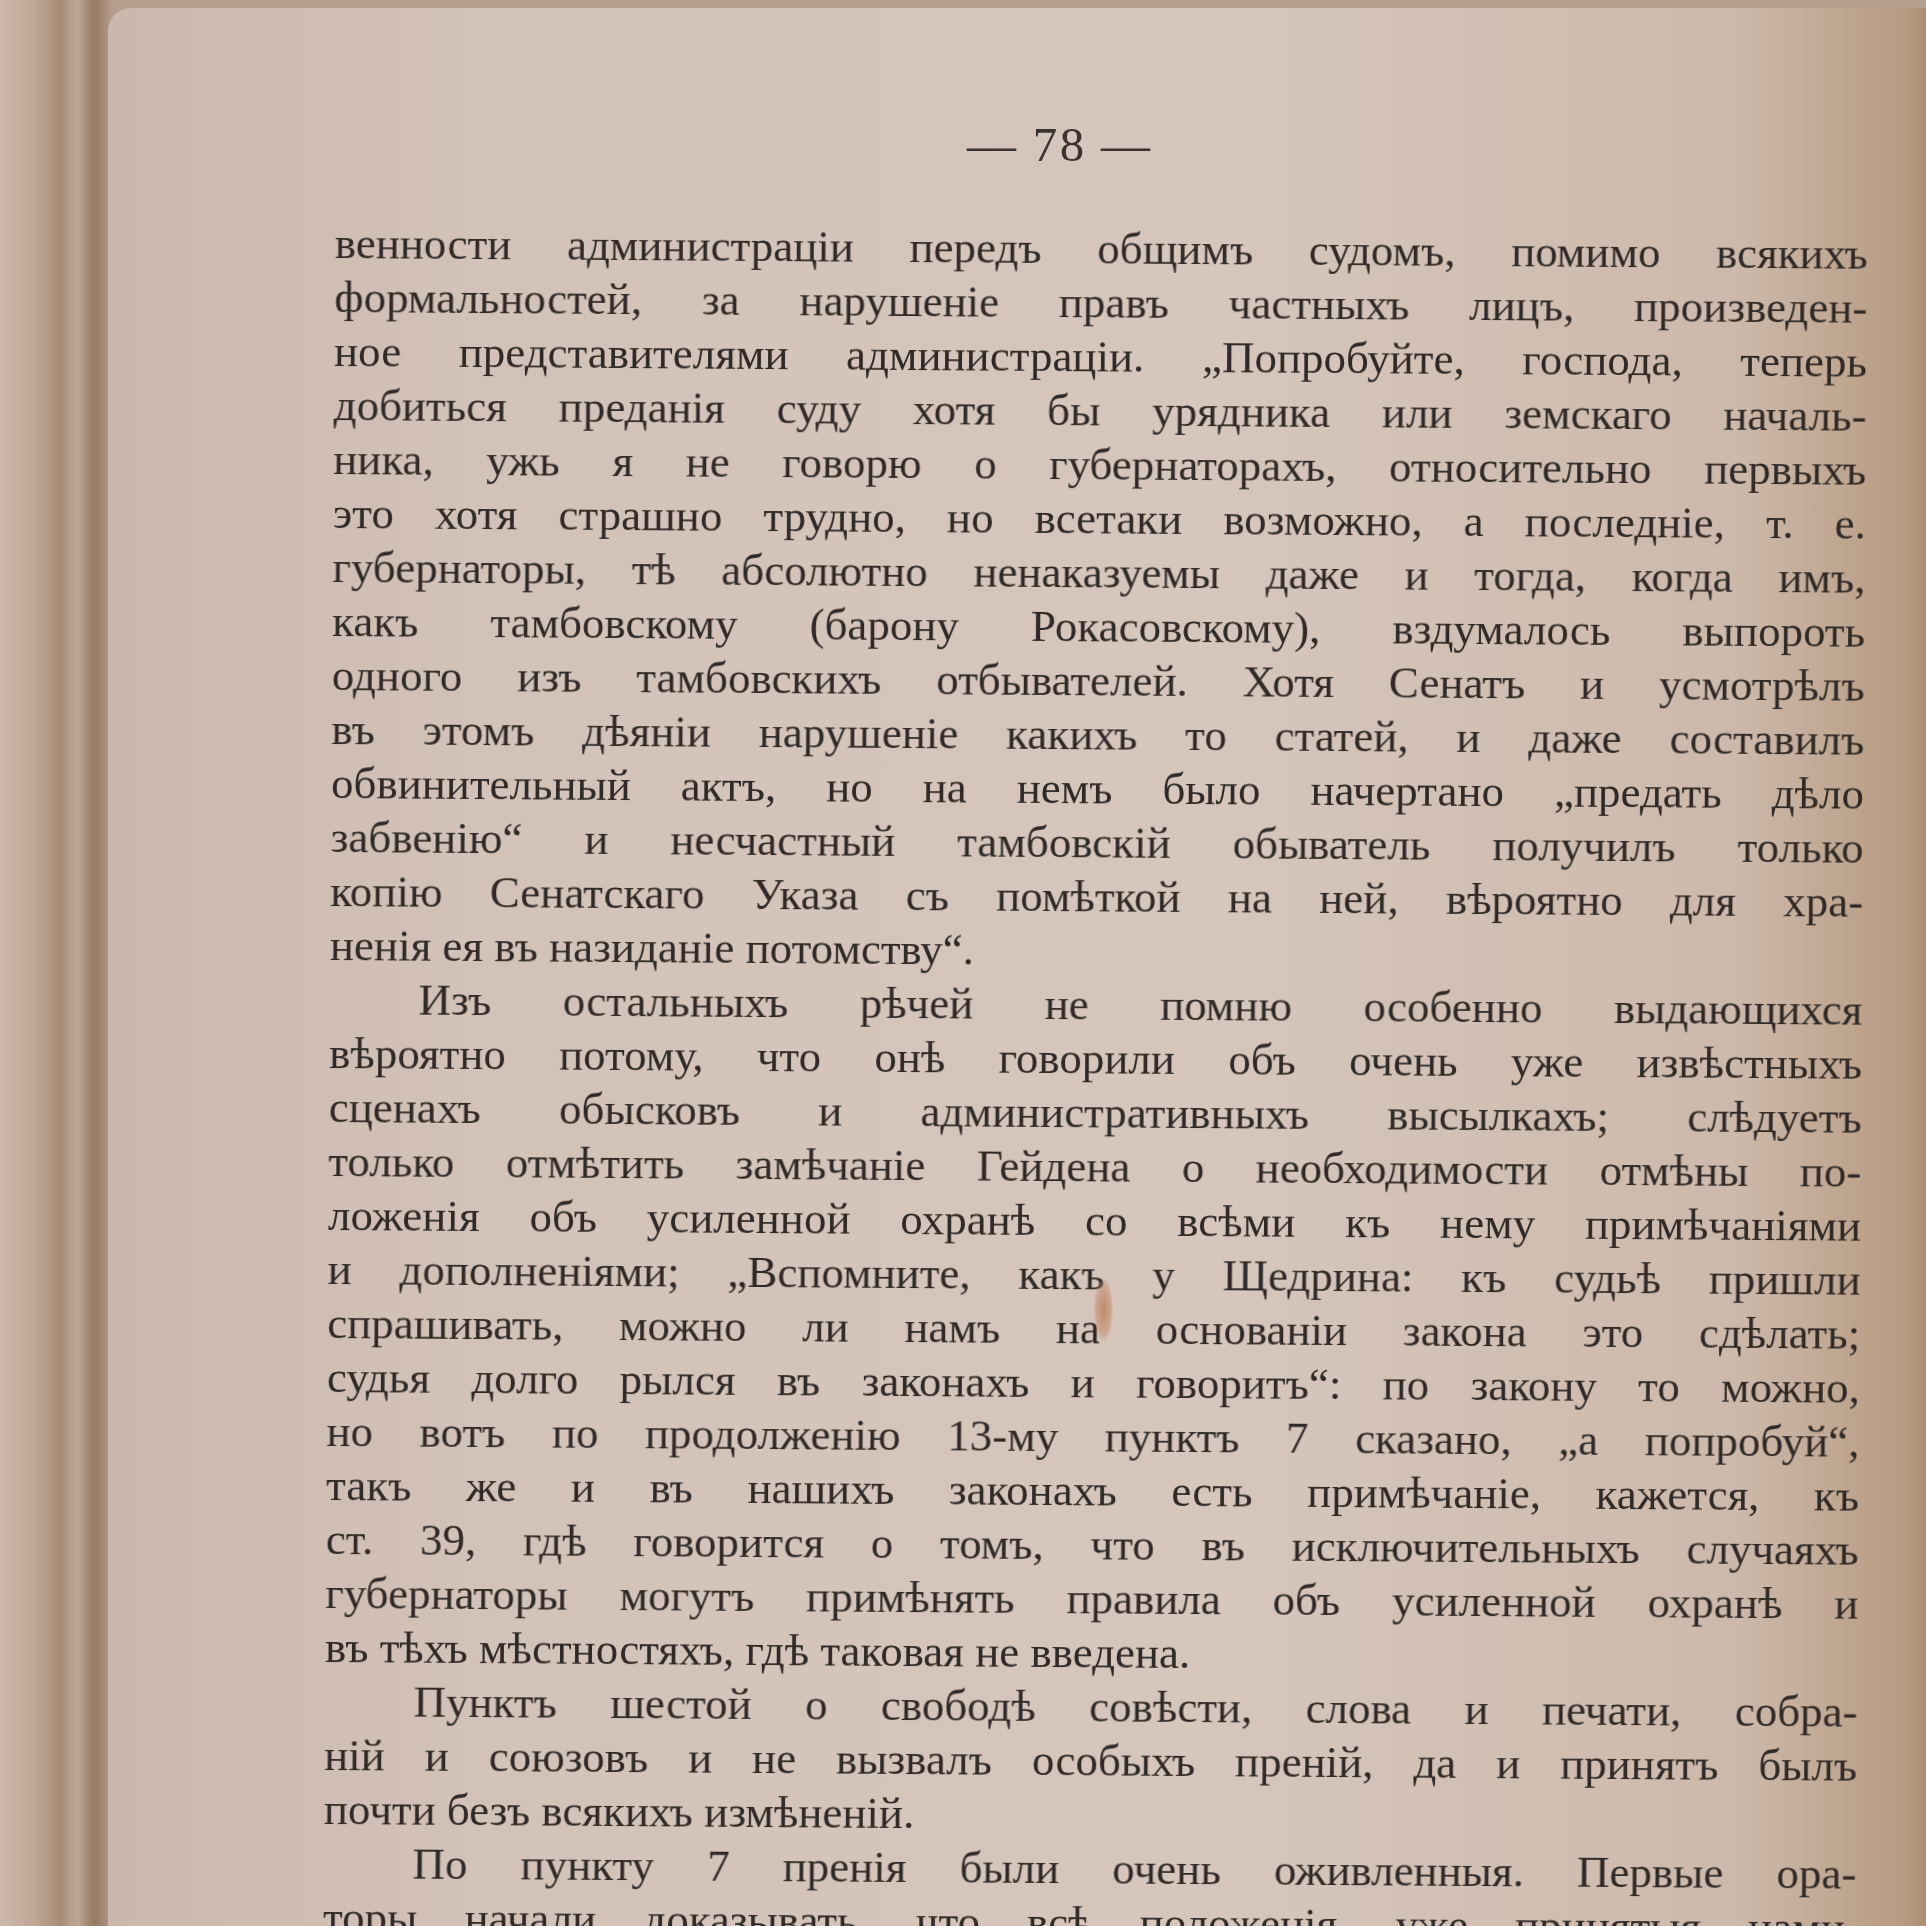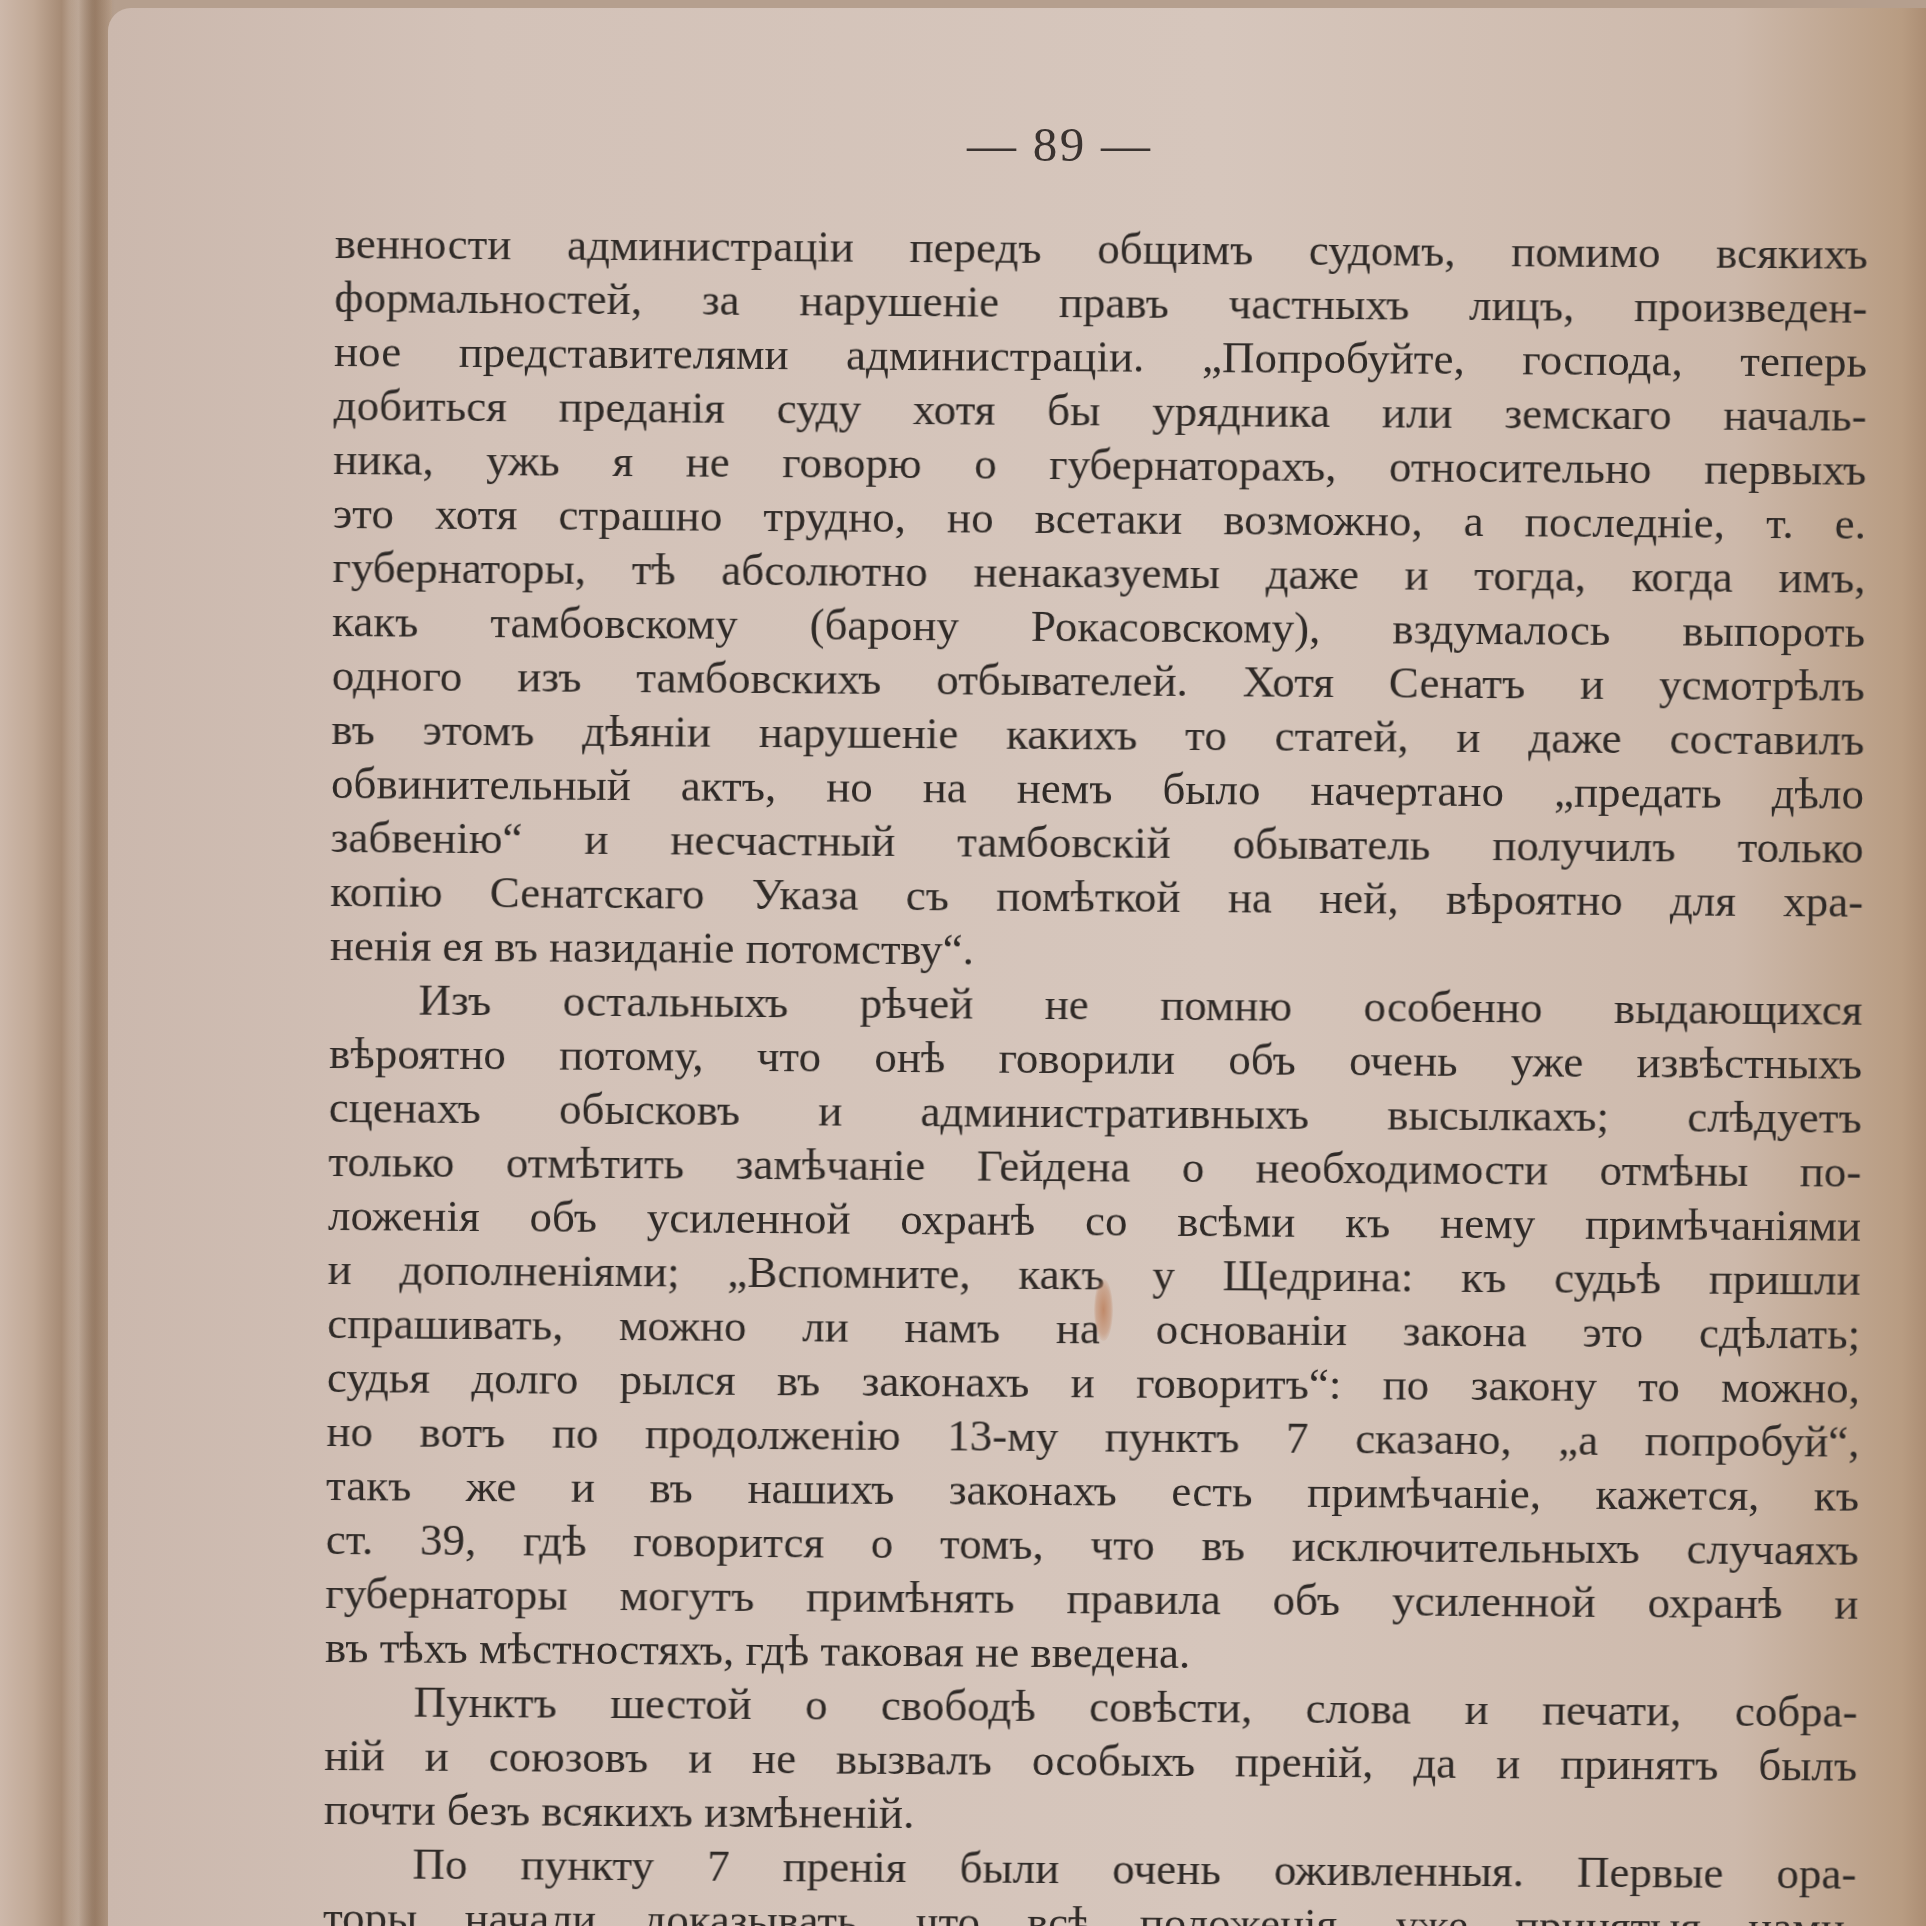--- a/index.html
+++ b/index.html
@@ -43,21 +43,21 @@
   </style>
 </head>
 <body>
 
 <div class="scene">
   <div class="left-edge"></div>
   <div class="left-edge-shadow"></div>
 
   <div class="page"></div>
 
-  <div class="page-number">— 89 —</div>
+  <div class="page-number">— 78 —</div>
 
   <div class="text-block" id="text-block">
       <span class="line">венности администраціи передъ общимъ судомъ, помимо всякихъ</span>
       <span class="line">формальностей, за нарушеніе правъ частныхъ лицъ, произведен-</span>
       <span class="line">ное представителями администраціи. „Попробуйте, господа, теперь</span>
       <span class="line">добиться преданія суду хотя бы урядника или земскаго началь-</span>
       <span class="line">ника, ужь я не говорю о губернаторахъ, относительно первыхъ</span>
       <span class="line">это хотя страшно трудно, но всетаки возможно, а последніе, т. е.</span>
       <span class="line">губернаторы, тѣ абсолютно ненаказуемы даже и тогда, когда имъ,</span>
       <span class="line">какъ тамбовскому (барону Рокасовскому), вздумалось выпороть</span>

